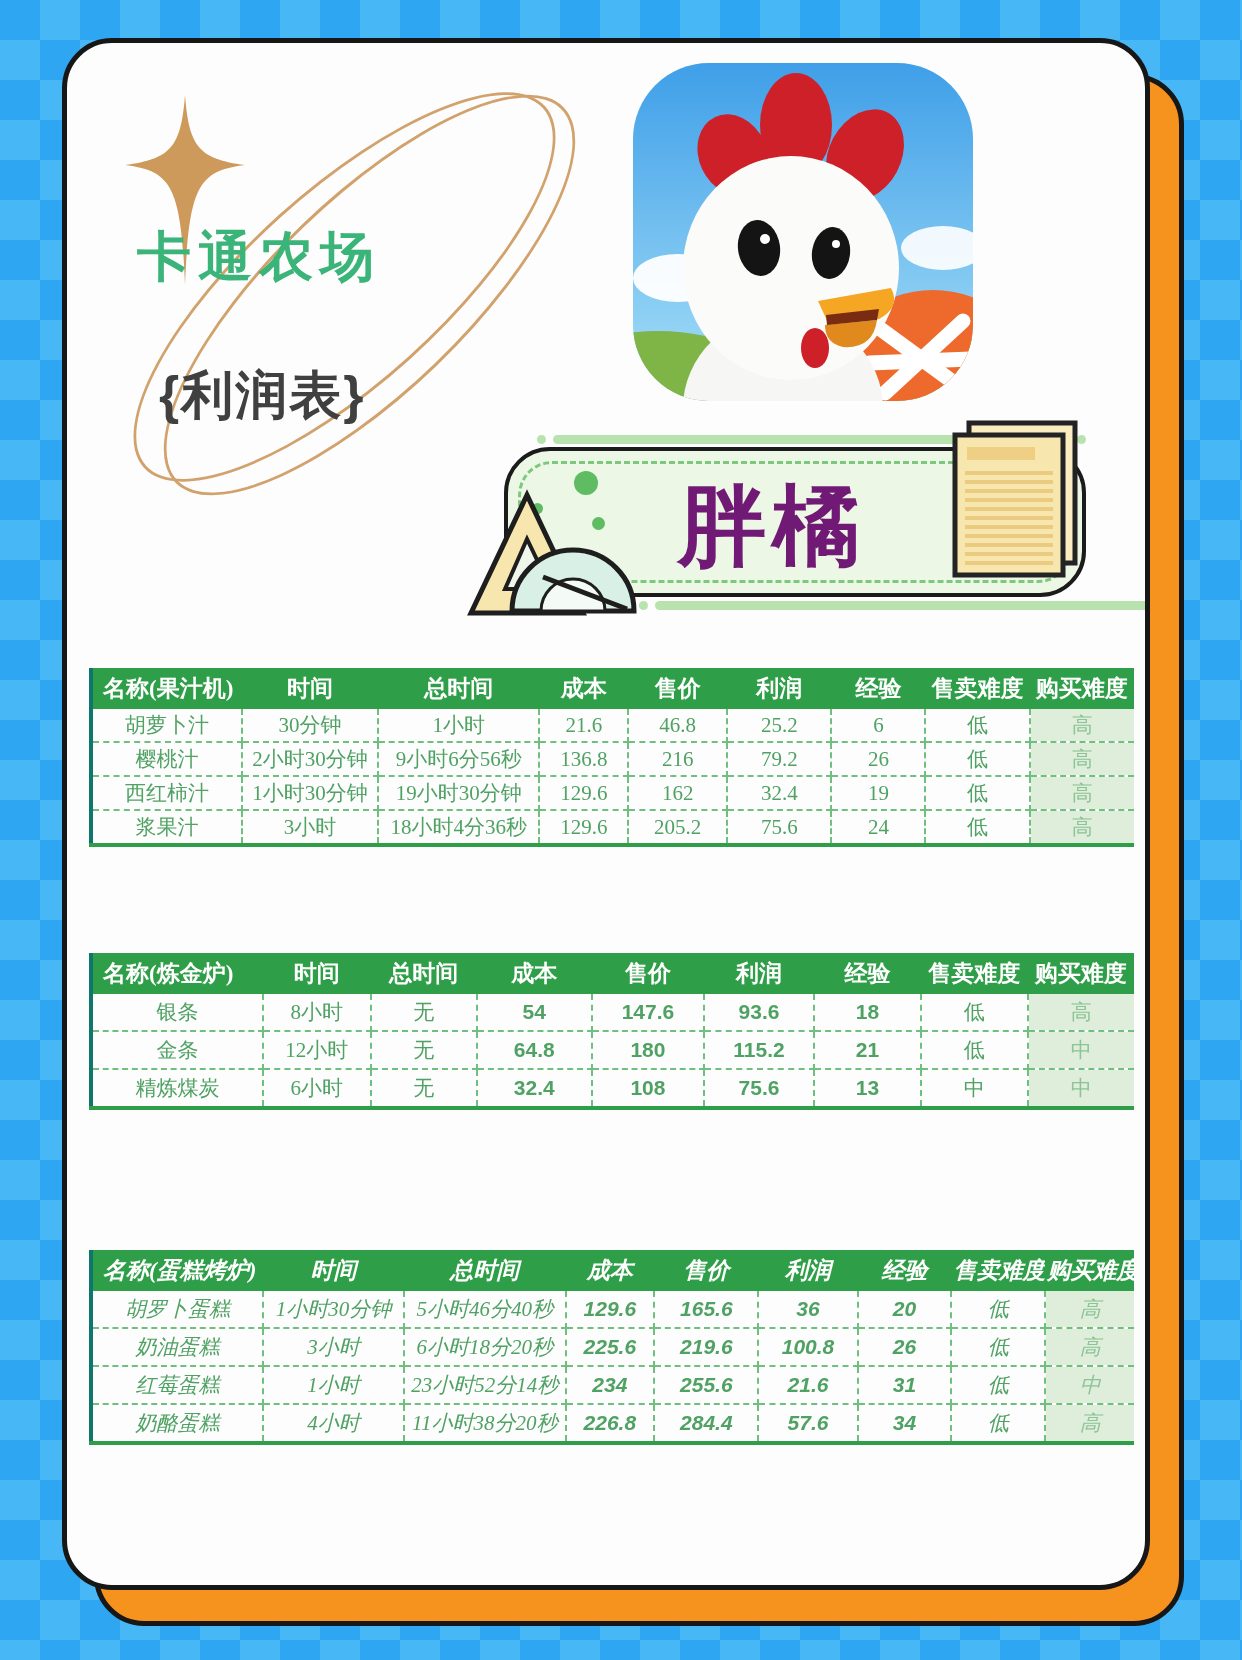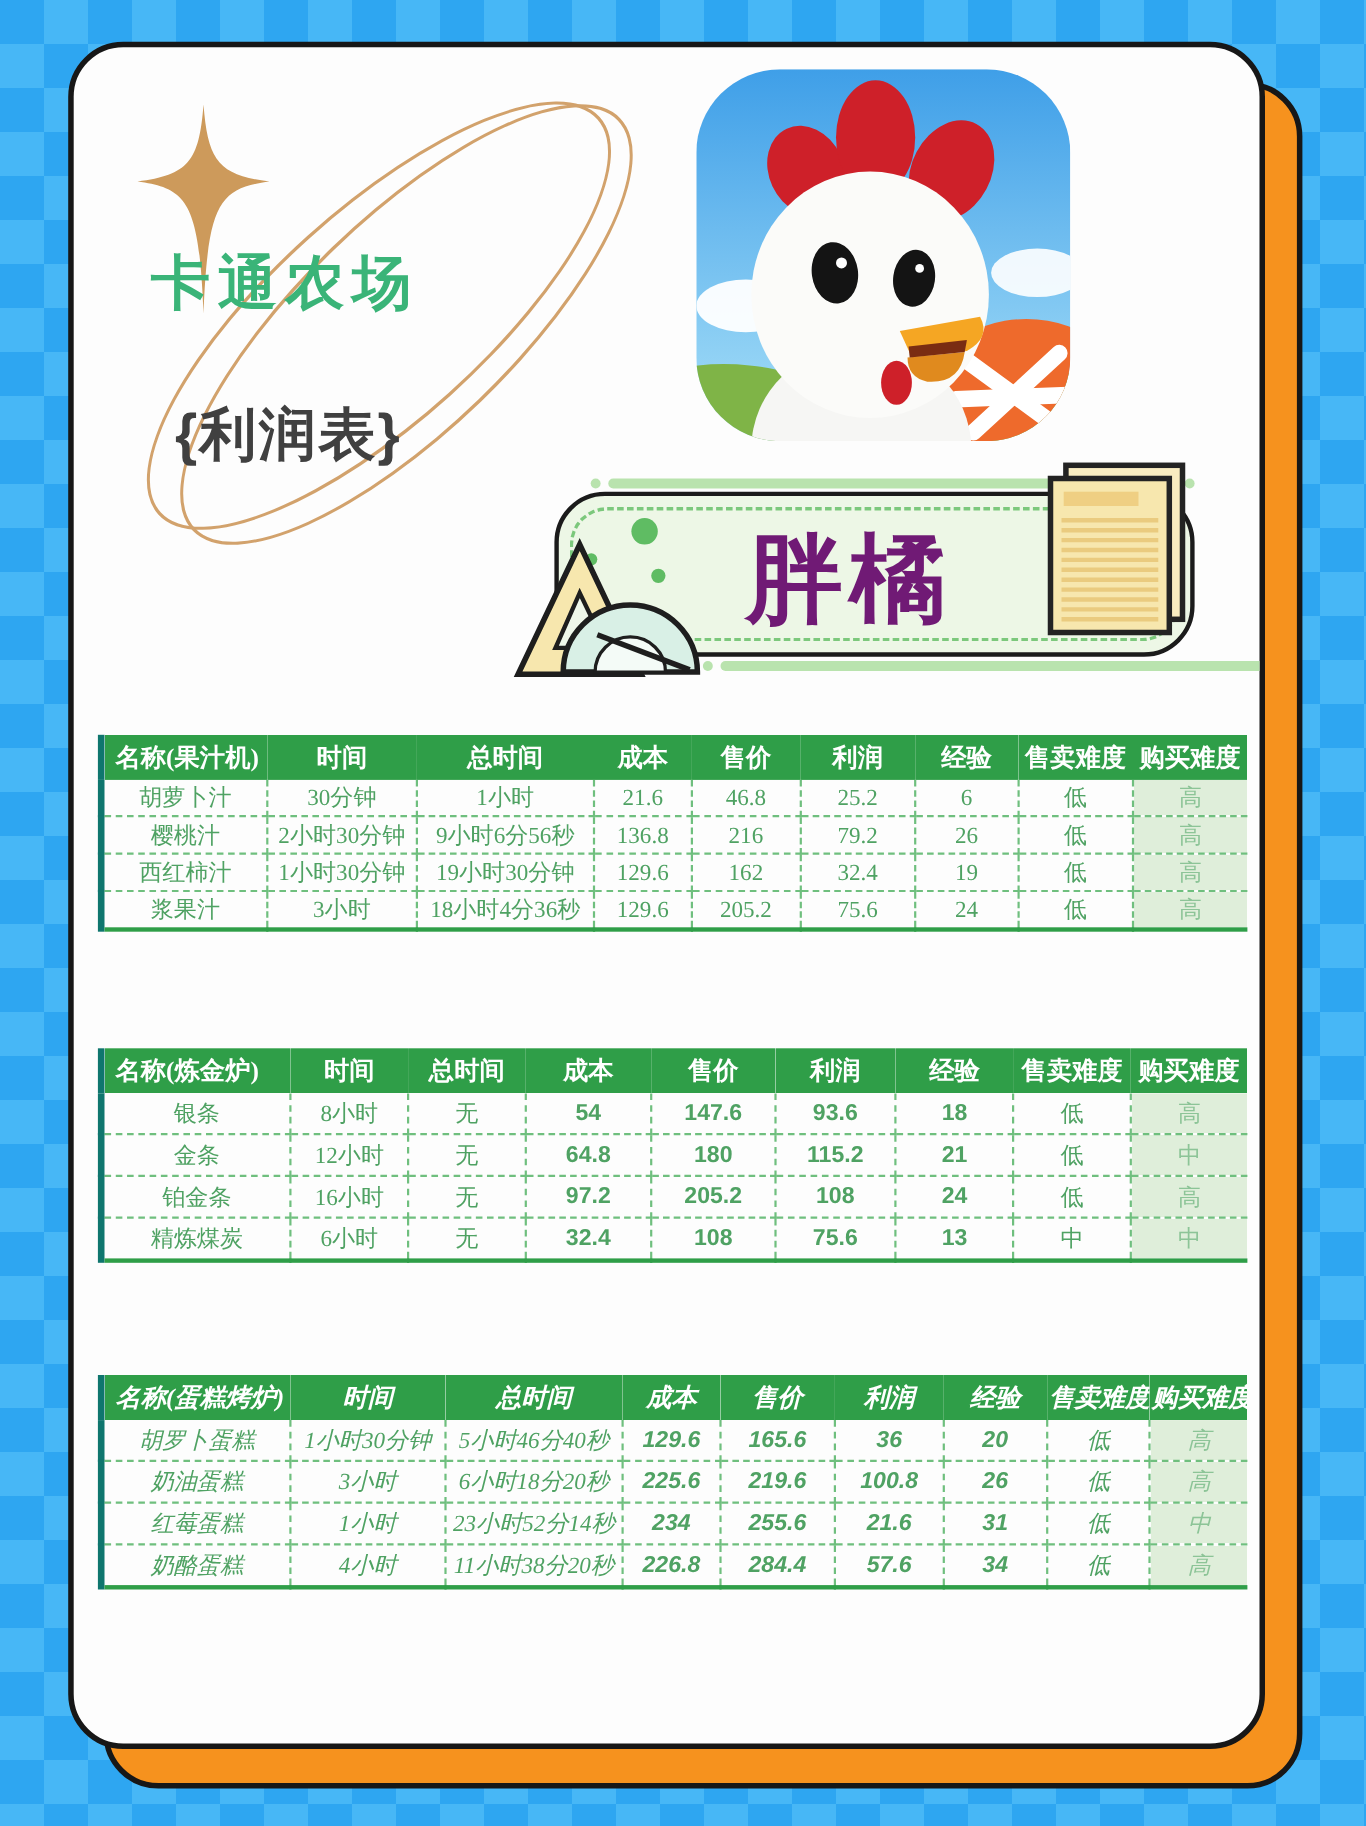--- a/index.html
+++ b/index.html
@@ -57,21 +57,21 @@
     font-size:88px;font-weight:700;color:#701a75;letter-spacing:6px;
   }
   .geometry{position:absolute;left:398px;top:438px;}
   .notepad{position:absolute;left:884px;top:376px;}
   
   .tbl-wrap{position:absolute;left:22px;width:1045px;}
   .tbl-wrap.t0{top:625px;}
   .tbl-wrap.t1{top:910px;}
   .tbl-wrap.t2{top:1207px;font-style:italic;}
   table{border-collapse:collapse;width:100%;table-layout:fixed;
-    border-bottom:4px solid #2F9E48;border-left:6px solid #0f766e;}
+    border-bottom:4px solid #2F9E48;border-left:4px solid #0f766e;}
   th{
     background:#2F9E48;color:#FFFFFF;font-weight:700;
     font-family:"Liberation Serif",serif;font-size:23px;
     padding:5px 2px;text-align:center;white-space:nowrap;overflow:hidden;
   }
   th:first-child{text-align:left;padding-left:10px;}
   td{
     font-family:"Liberation Serif",serif;font-size:21px;color:#4FA263;
     text-align:center;padding:2px 1px;white-space:nowrap;overflow:hidden;
     border-right:2px dashed #6FBF7E;border-bottom:2px dashed #6FBF7E;
@@ -297,31 +297,20 @@
             <td>12小时</td>
             <td>无</td>
             <td>64.8</td>
             <td>180</td>
             <td>115.2</td>
             <td>21</td>
             <td>低</td>
             <td>中</td>
           </tr>
           <tr>
-            <td>铂金条</td>
-            <td>16小时</td>
-            <td>无</td>
-            <td>97.2</td>
-            <td>205.2</td>
-            <td>108</td>
-            <td>24</td>
-            <td>低</td>
-            <td>高</td>
-          </tr>
-          <tr>
             <td>精炼煤炭</td>
             <td>6小时</td>
             <td>无</td>
             <td>32.4</td>
             <td>108</td>
             <td>75.6</td>
             <td>13</td>
             <td>中</td>
             <td>中</td>
           </tr>

